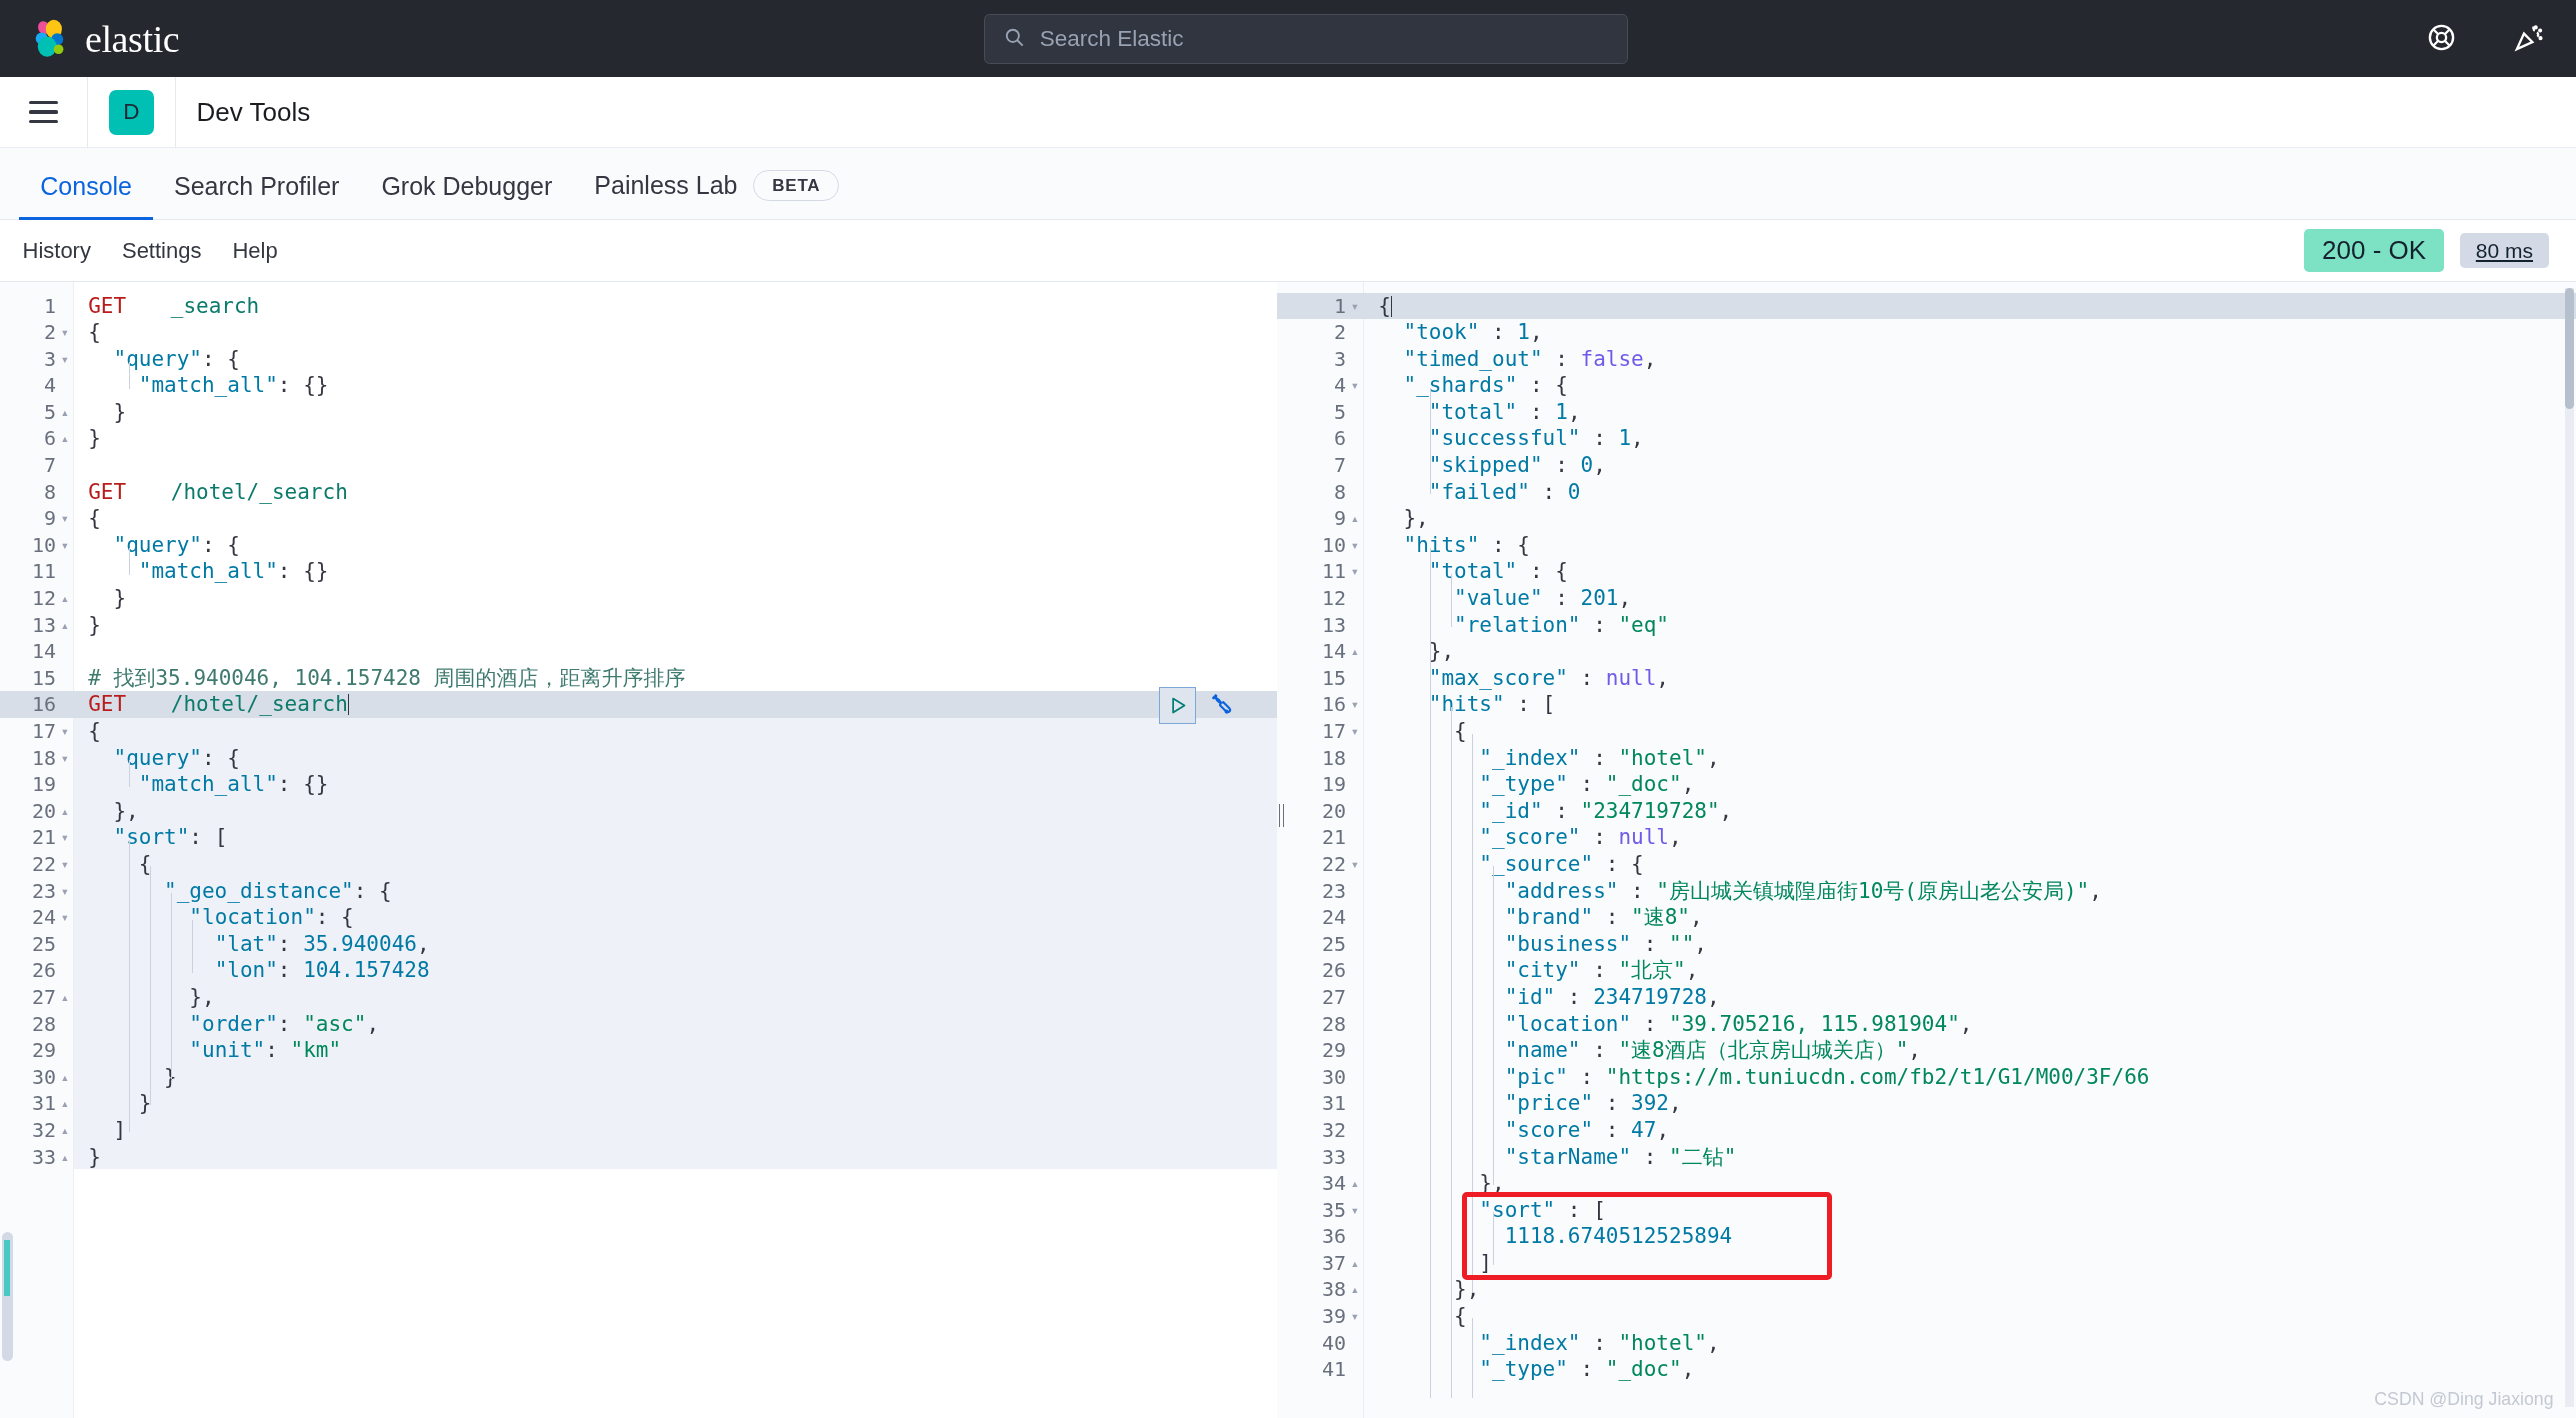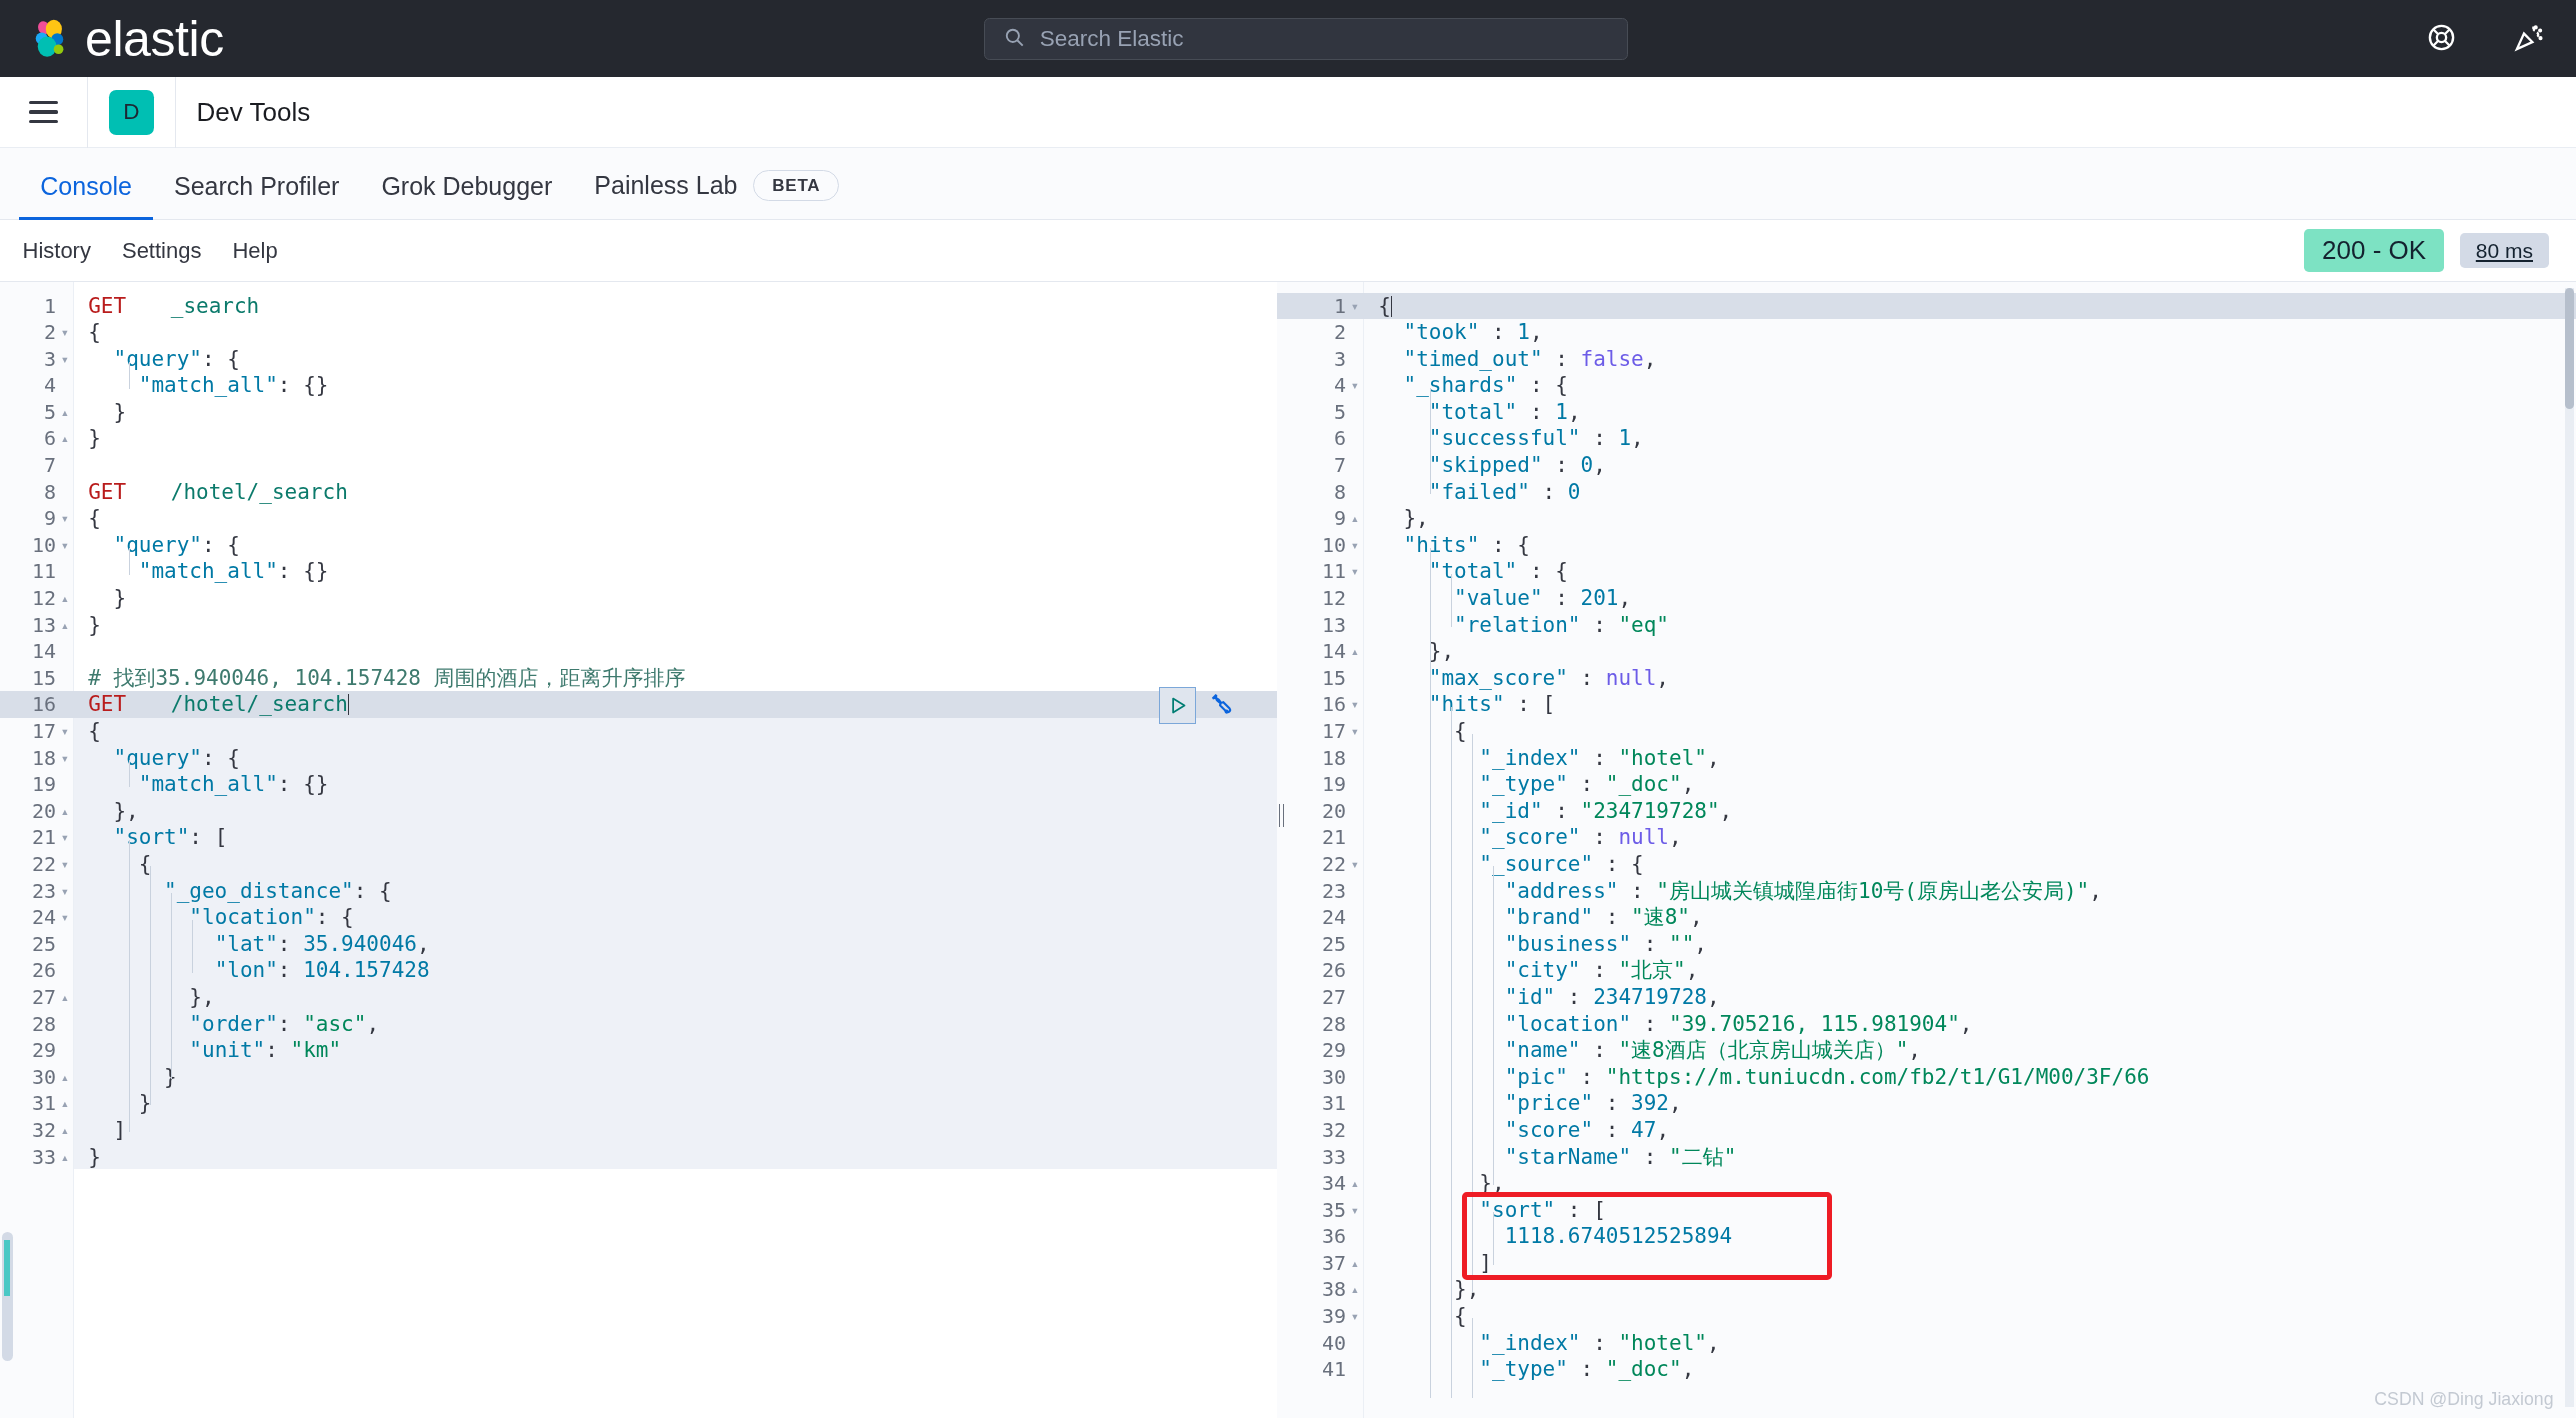--- a/index.html
+++ b/index.html
@@ -16,29 +16,30 @@
     background: #25282f;
     display: flex;
     align-items: center;
     padding: 0 29px;
     position: relative;
   }
   .brand { display: flex; align-items: center; gap: 13px; }
   .brand-logo { width: 43px; height: 43px; position: relative; }
   .brand-text {
     color: #ffffff;
-    font-size: 50px;
+    font-size: 38px;
     letter-spacing: -0.4px;
     font-weight: 400;
+    font-family: Liberation Serif, serif;
   }
   .global-search {
     position: absolute;
     left: 984px;
     width: 644px;
-    height: 42px;
+    height: 50px;
     background: #31353f;
     border: 1.6px solid #474c55;
     border-radius: 5.6px;
     display: flex;
     align-items: center;
     padding: 0 17.7px;
     gap: 14.5px;
   }
   .global-search .ph {
     color: #98a2b3;

